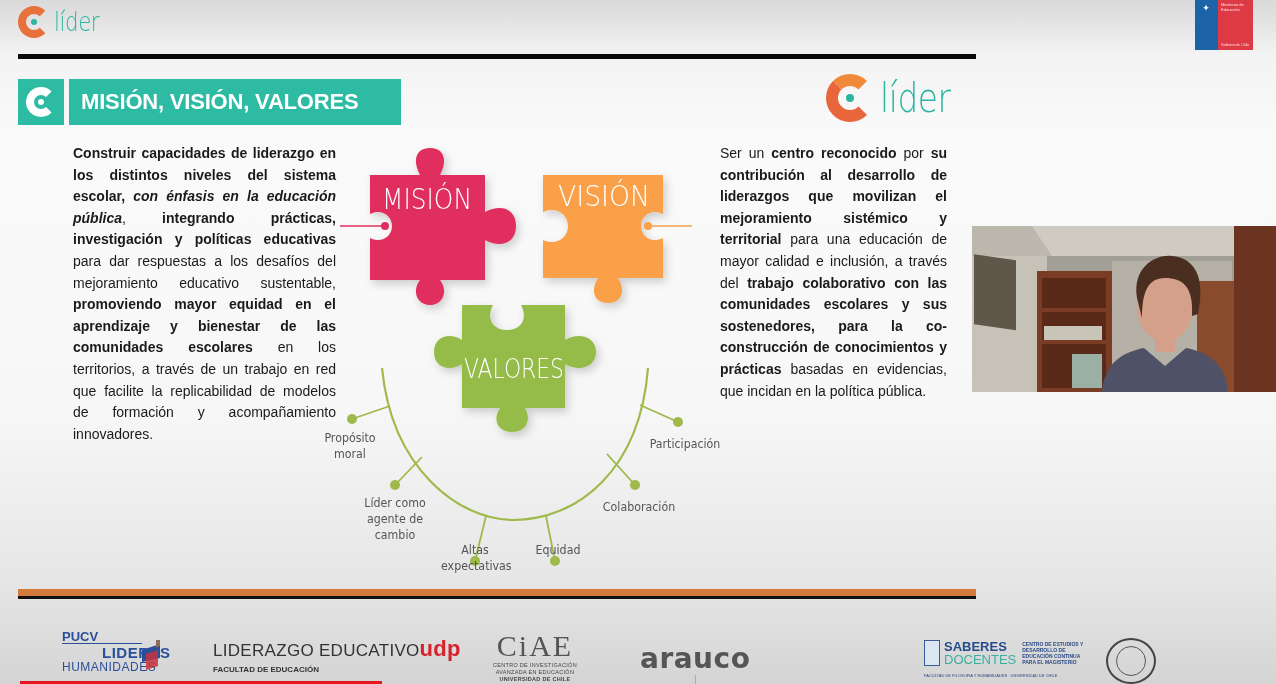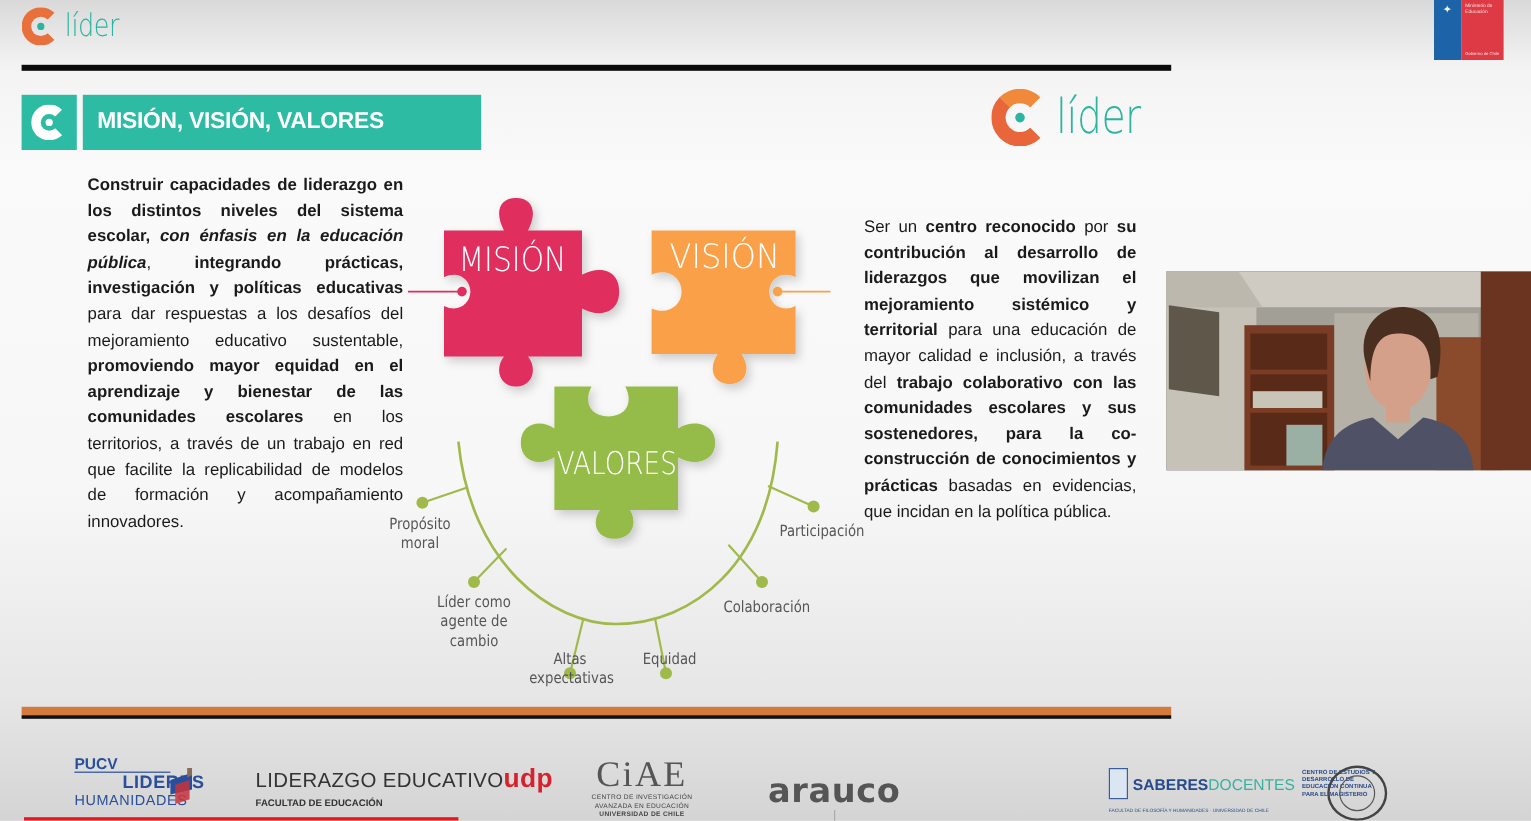--- a/index.html
+++ b/index.html
@@ -28,36 +28,36 @@
   .gov-badge .t1 { position: absolute; left: 3px; top: 2px; font-size: 4px; color: #fbe0e0; line-height: 5px; }
   .gov-badge .t2 { position: absolute; left: 3px; bottom: 3px; font-size: 3.5px; color: #fbe0e0; }
   .gov-badge .star { position: absolute; left: 6px; top: 3px; width: 10px; height: 10px; color: #fff; font-size: 9px; line-height: 10px; text-align: center; }
 
   .top-rule { left: 18px; top: 54px; width: 958px; height: 5px; background: #0b0b0b; }
 
   
   .hdr-icon { left: 18px; top: 79px; width: 46px; height: 46px; background: #2dbba3; display: flex; align-items: center; justify-content: center; }
   .hdr-icon .c { width: 30px; height: 30px; border-radius: 50%; border: 8px solid #fff; border-right-color: transparent; position: relative; }
   .hdr-icon .c::after { content: ""; position: absolute; width: 6px; height: 6px; background: #fff; border-radius: 50%; left: 4px; top: 4px; }
-  .hdr-bar { left: 69px; top: 79px; width: 332px; height: 46px; background: #2dbba3; color: #fff; font-weight: bold; font-size: 19px; display: flex; align-items: center; padding-left: 12px; letter-spacing: -0.2px; }
+  .hdr-bar { left: 69px; top: 79px; width: 332px; height: 46px; background: #2dbba3; color: #fff; font-weight: bold; font-size: 22px; display: flex; align-items: center; padding-left: 12px; letter-spacing: -0.2px; }
 
   .slide-logo { left: 826px; top: 70px; height: 56px; display: flex; align-items: center; }
   .slide-logo .c-mark { width: 48px; height: 48px; }
   .slide-logo .c-mark .ring { border-width: 12px; border-color: #f08a3a #f08a3a #e8663a #e8663a; border-right-color: transparent; }
   .slide-logo .c-mark .dot { width: 8px; height: 8px; left: 20px; top: 20px; }
   .slide-logo .lider-word { font-size: 40px; margin-left: 6px; }
 
   
   .para { font-size: 14px; line-height: 21.6px; color: #1a1a1a; text-align: justify; text-align-last: left; }
   .para b { font-weight: bold; }
   .mision-text { left: 73px; top: 143px; width: 263px; }
-  .vision-text { left: 720px; top: 143px; width: 227px; margin-top: 35px; }
-
-  
-  .puzzle { left: 340px; top: 157px; width: 380px; height: 300px; }
+  .vision-text { left: 720px; top: 143px; width: 227px; }
+
+  
+  .puzzle { left: 340px; top: 140px; width: 380px; height: 300px; }
 
   .values-diagram { left: 310px; top: 360px; width: 420px; height: 220px; }
   .val-label { position: absolute; font-family: "DejaVu Sans", sans-serif; font-size: 13px; color: #555; text-align: center; line-height: 16px; transform: scaleX(0.85); }
 
   
   .webcam { left: 972px; top: 226px; width: 304px; height: 166px; overflow: hidden; background: #8c8a83; }
 
   .bottom-rule-o { left: 18px; top: 589px; width: 958px; height: 7px; background: #d47a3c; }
   .bottom-rule-k { left: 18px; top: 596px; width: 958px; height: 3px; background: #111; }
 
@@ -239,21 +239,21 @@
   <span class="a">arauco</span>
   <span class="sep"></span>
   <div style="display:flex;flex-direction:column;">
     <span class="b">Fundación</span>
     <span class="b">Educacional</span>
   </div>
 </div>
 
 <div class="abs logo saberes">
   <div class="shield"></div>
-  <div style="display:flex;flex-direction:row;">
+  <div style="display:flex;flex-direction:column;">
     <span class="a">SABERES</span>
     <span class="a2">DOCENTES</span>
   </div>
   <span class="c" style="width:64px;">CENTRO DE ESTUDIOS Y DESARROLLO DE EDUCACIÓN CONTINUA PARA EL MAGISTERIO</span>
   <span class="d">FACULTAD DE FILOSOFÍA Y HUMANIDADES · UNIVERSIDAD DE CHILE</span>
 </div>
 
 <div class="abs umag">
     <div class="inner"></div>
   </div>

